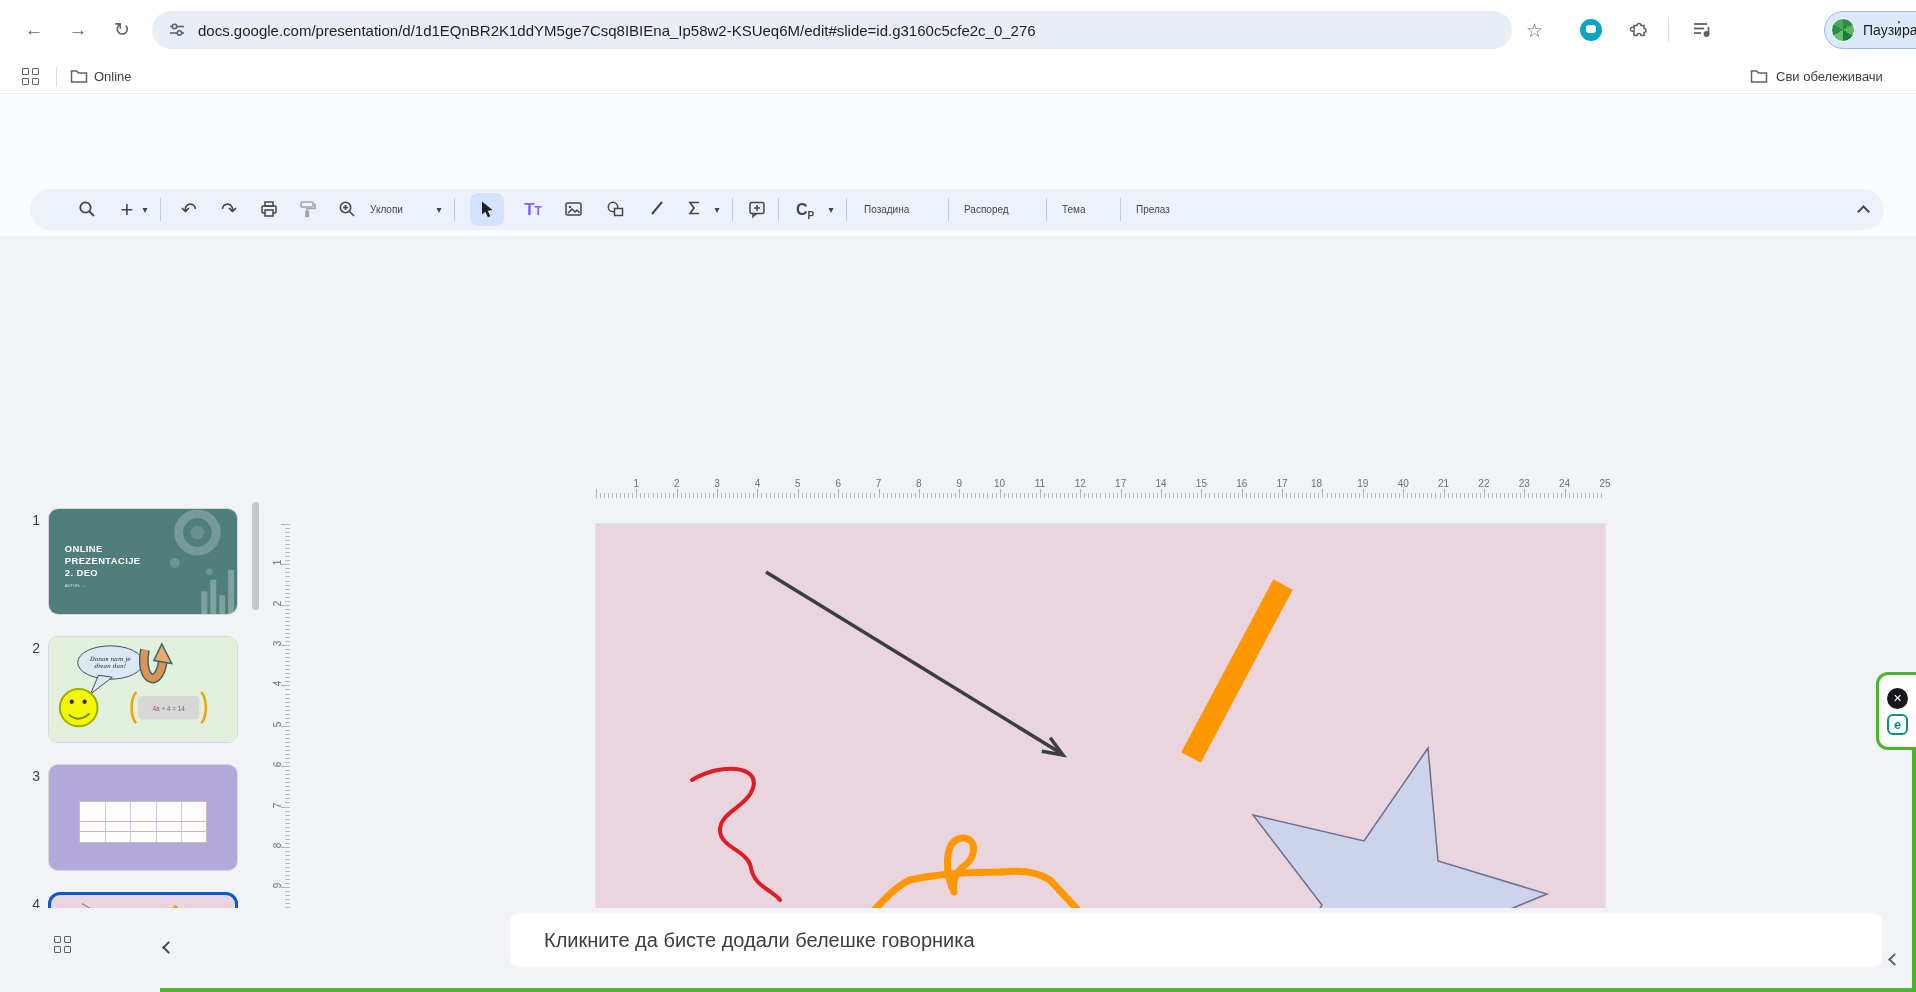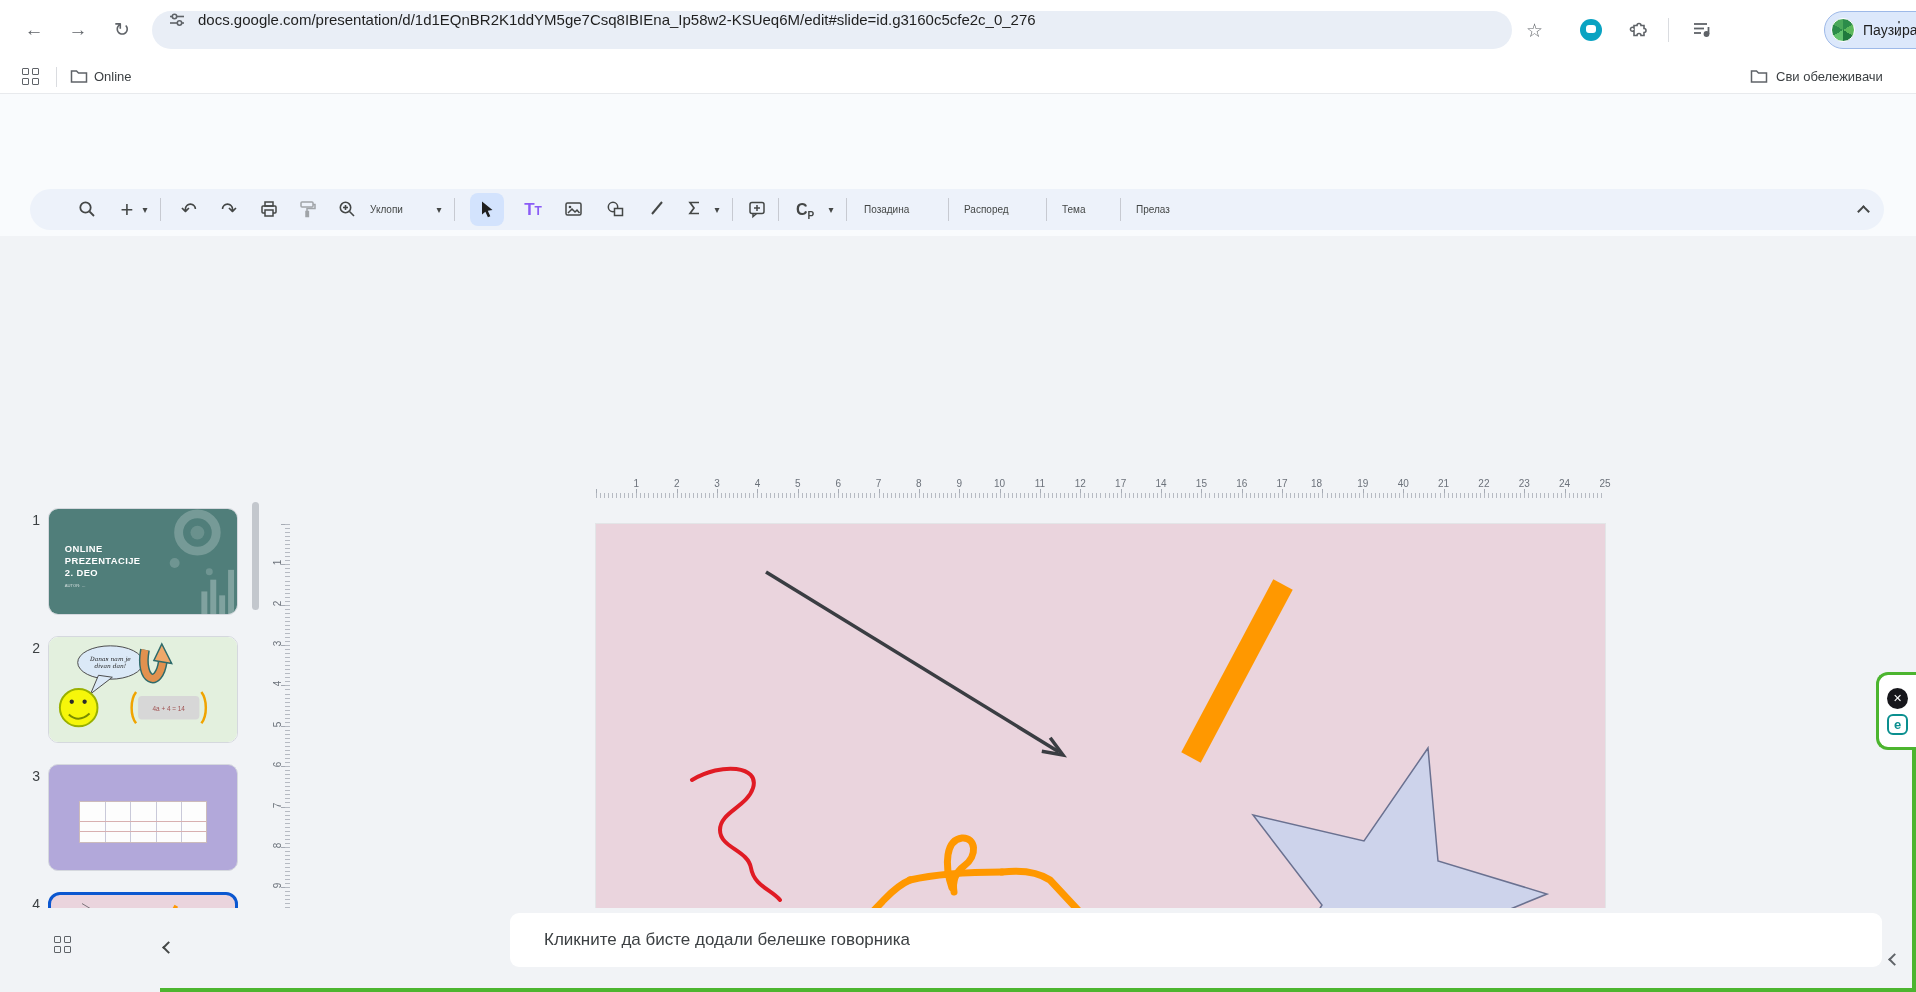--- a/index.html
+++ b/index.html
@@ -4,21 +4,21 @@
 <style>
   *{margin:0;padding:0;box-sizing:border-box}
   html,body{width:1916px;height:992px;overflow:hidden}
   body{position:relative;background:#fff;font-family:"Liberation Sans","DejaVu Sans",sans-serif;color:#202124}
   .abs{position:absolute}
   svg{display:block}
 
   
   .browser-bar{position:absolute;left:0;top:0;width:1916px;height:60px;background:#fff}
   .nav-btn{position:absolute;top:16px;width:28px;height:28px;font-size:19px;line-height:28px;text-align:center;color:#5f6368;cursor:pointer}
-  .omnibox{position:absolute;left:152px;top:11px;width:1360px;height:38px;background:#e9eef6;border-radius:19px;display:flex;}
+  .omnibox{position:absolute;left:152px;top:11px;width:1360px;height:38px;background:#e9eef6;border-radius:19px;display:flex;align-items:center}
   .omnibox .url{font-size:15px;color:#1f1f1f;white-space:nowrap;overflow:hidden}
   .tune-icon{margin:0 12px 0 16px}
   .top-ic{position:absolute;top:19px;color:#5f6368}
   .vsep{position:absolute;width:1px;background:#dadce0}
   .profile-pill{position:absolute;left:1824px;top:11px;height:38px;padding:0 14px 0 6px;border:1px solid #9db9e8;background:#dce8fb;border-radius:19px;display:flex;align-items:center;gap:8px}
   .swirl{width:24px;height:24px;border-radius:50%;background:conic-gradient(#2c8c4a 0 60deg,#5cb85c 0 120deg,#1f7a3d 0 180deg,#62c26e 0 240deg,#2c8c4a 0 300deg,#4aa85a 0 360deg);border:1px solid #fff}
   .profile-pill .lbl{font-size:14px;color:#1f1f1f}
   .kebab{position:absolute;left:1890px;top:17px;font-size:18px;color:#5f6368;width:16px;text-align:center;cursor:pointer}
 
   .bookmarks-bar{position:absolute;left:0;top:60px;width:1916px;height:34px;background:#fff;border-bottom:1px solid #e8eaed}
@@ -81,21 +81,21 @@
   .v-ruler{position:absolute;left:268px;top:288px;width:22px;height:567px;
     background:repeating-linear-gradient(180deg,#b6bac2 0 1px,transparent 1px 4.036px) right top/5px 100% no-repeat,
                repeating-linear-gradient(180deg,#a6abb4 0 1px,transparent 1px 40.36px) right top/9px 100% no-repeat}
   .v-ruler span{position:absolute;left:1px;width:16px;text-align:center;font-size:10px;color:#6b717a;transform:rotate(-90deg)}
 
   .slide-canvas{position:absolute;left:596px;top:288px;width:1009px;height:567px;background:#ead4dd;box-shadow:0 0 0 1px rgba(60,64,67,.08);cursor:default}
 
   
   .bottom-bar{position:absolute;left:0;top:908px;width:1916px;height:84px;background:#f1f3f6}
   .notes-box{position:absolute;left:510px;top:5px;width:1372px;height:54px;background:#fff;border-radius:9px;cursor:text}
-  .notes-box span{display:block;padding-left:34px;line-height:54px;font-size:17px;color:#3c4043}
+  .notes-box span{display:block;padding-left:34px;line-height:54px;font-size:20px;color:#3c4043}
   .bb-ic{position:absolute;color:#444746;cursor:pointer}
 
   
   .edge-widget{position:absolute;right:0;top:672px;width:40px;height:78px;background:#fff;border:3px solid #4cb52f;border-right:none;border-radius:12px 0 0 12px;display:flex;flex-direction:column;align-items:center;justify-content:center;gap:5px}
   .w-close{width:21px;height:21px;border-radius:50%;background:#17171c;color:#fff;font-size:11px;line-height:21px;text-align:center;font-weight:bold;cursor:pointer}
   .w-e{width:21px;height:21px;border-radius:6px;background:#fff;border:2px solid #0a8f8f;color:#0a8f8f;font-size:13px;line-height:17px;text-align:center;font-weight:bold;cursor:pointer}
   .green-right{position:absolute;right:0;top:750px;width:4px;height:242px;background:#4cb52f}
   .green-bottom{position:absolute;left:160px;right:0;bottom:0;height:4px;background:#4cb52f}
 </style>
 </head>

